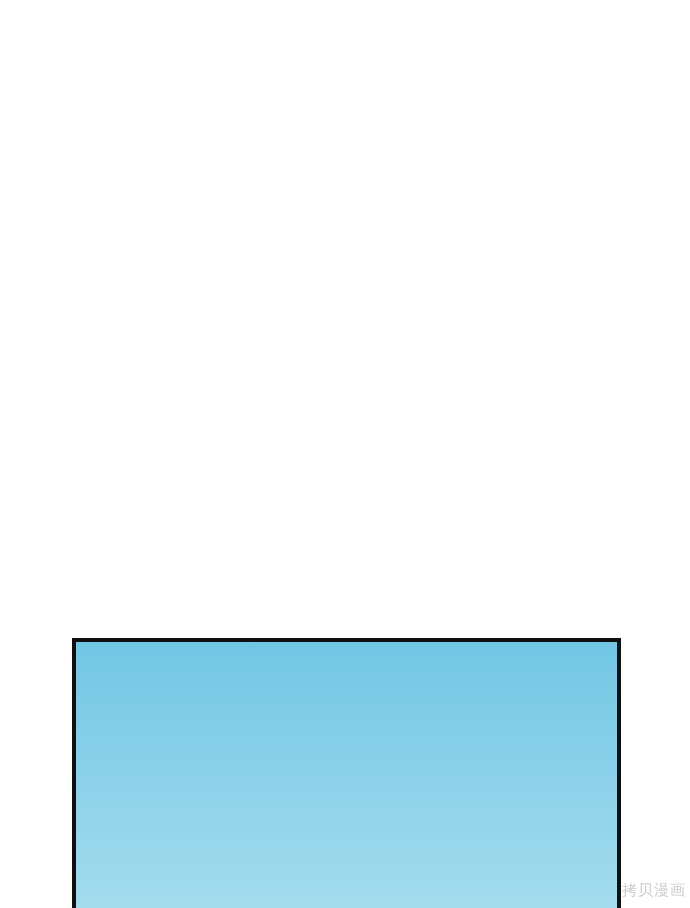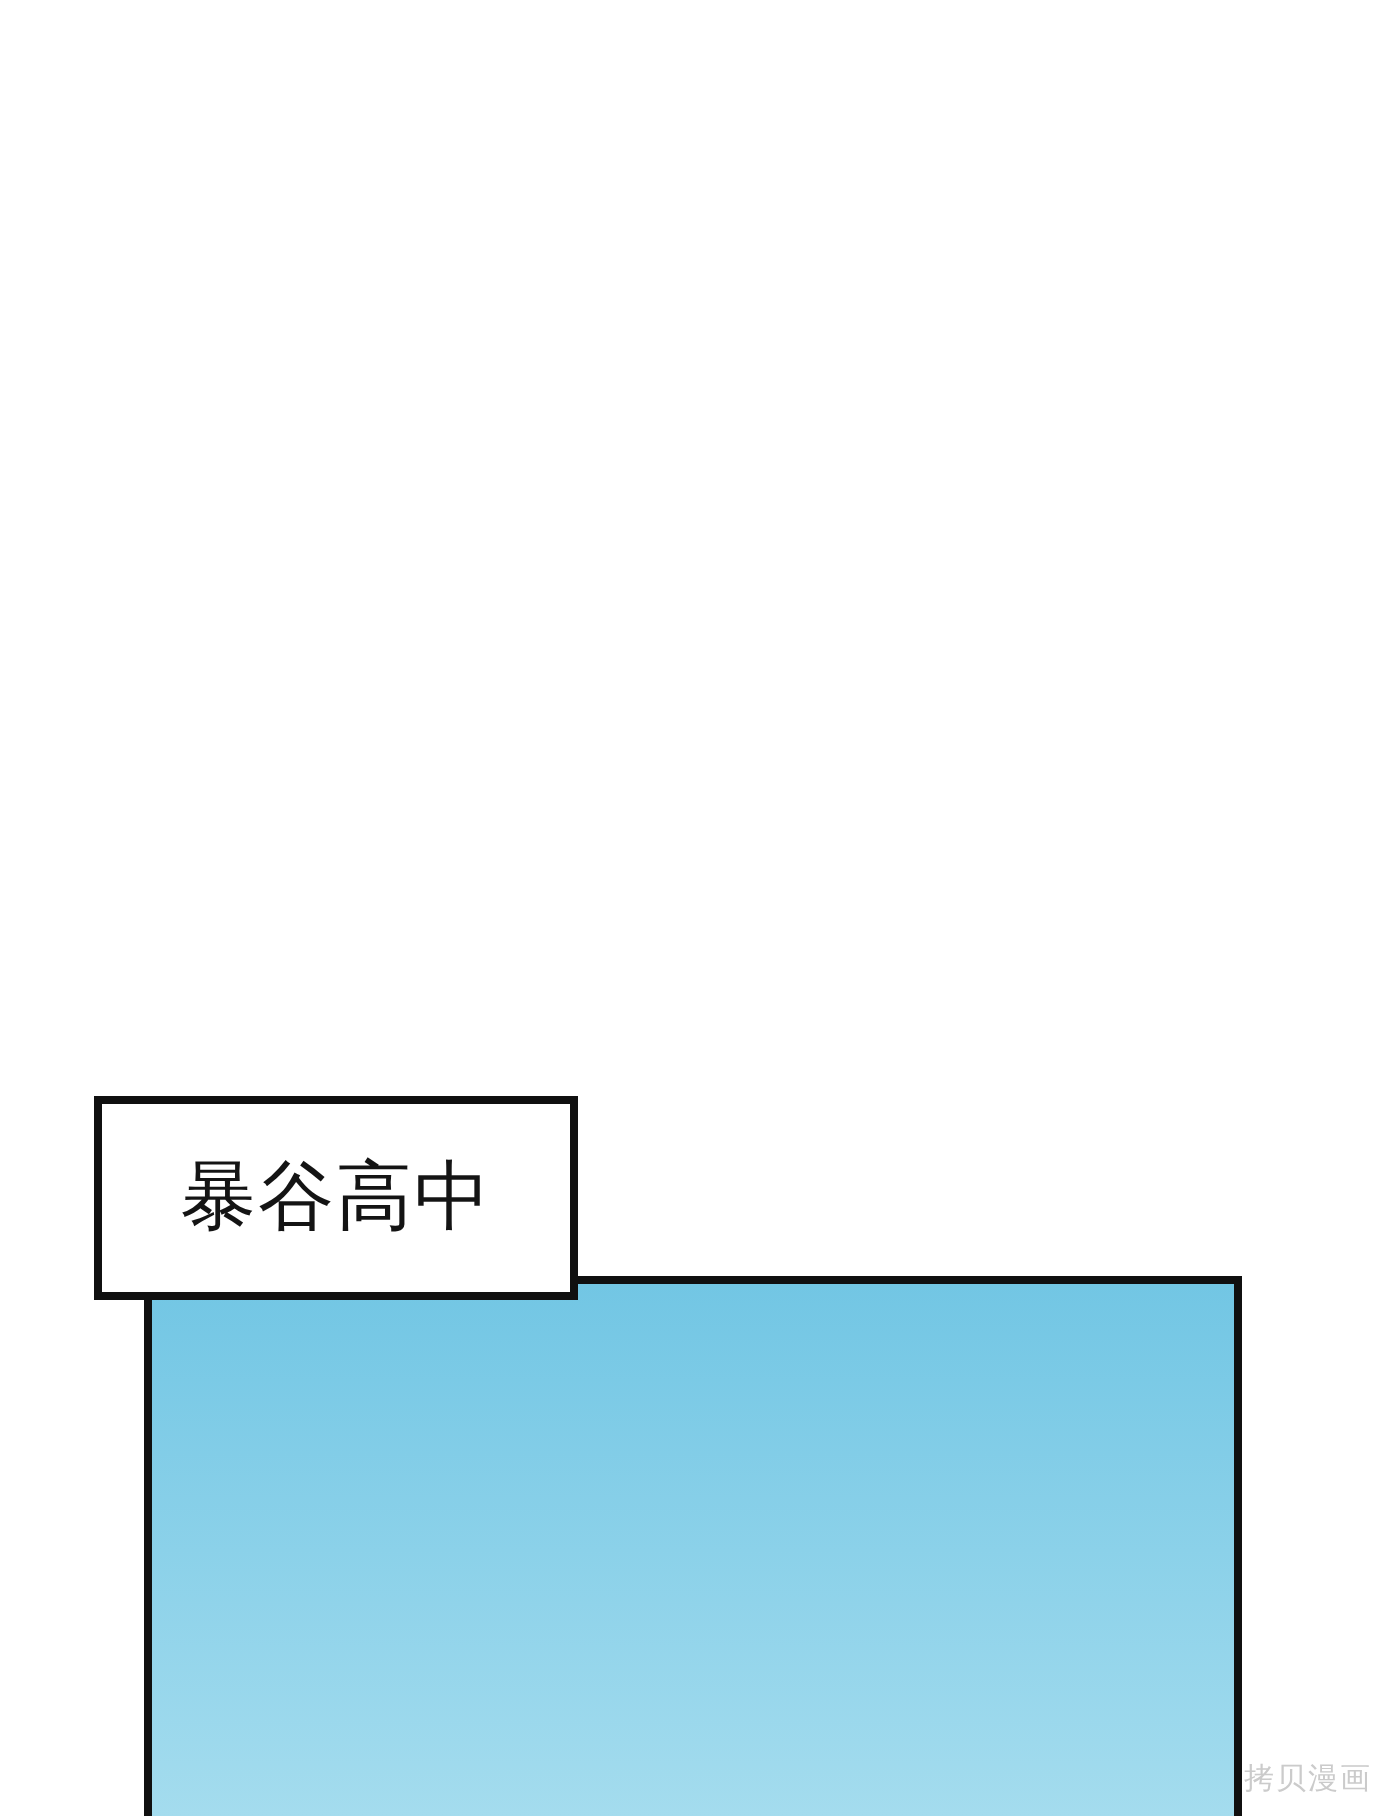--- a/index.html
+++ b/index.html
@@ -71,19 +71,16 @@
     white-space: nowrap;
   }
 </style>
 </head>
 <body style="background: rgb(255, 255, 255);">
 
 <div class="canvas">
 
   <div class="sky-panel"></div>
 
-  <div class="label-box">
-    <span class="label-text">暴谷高中</span>
-  </div>
 
   <div class="watermark">拷贝漫画</div>
 
 </div>
 
 </body></html>

